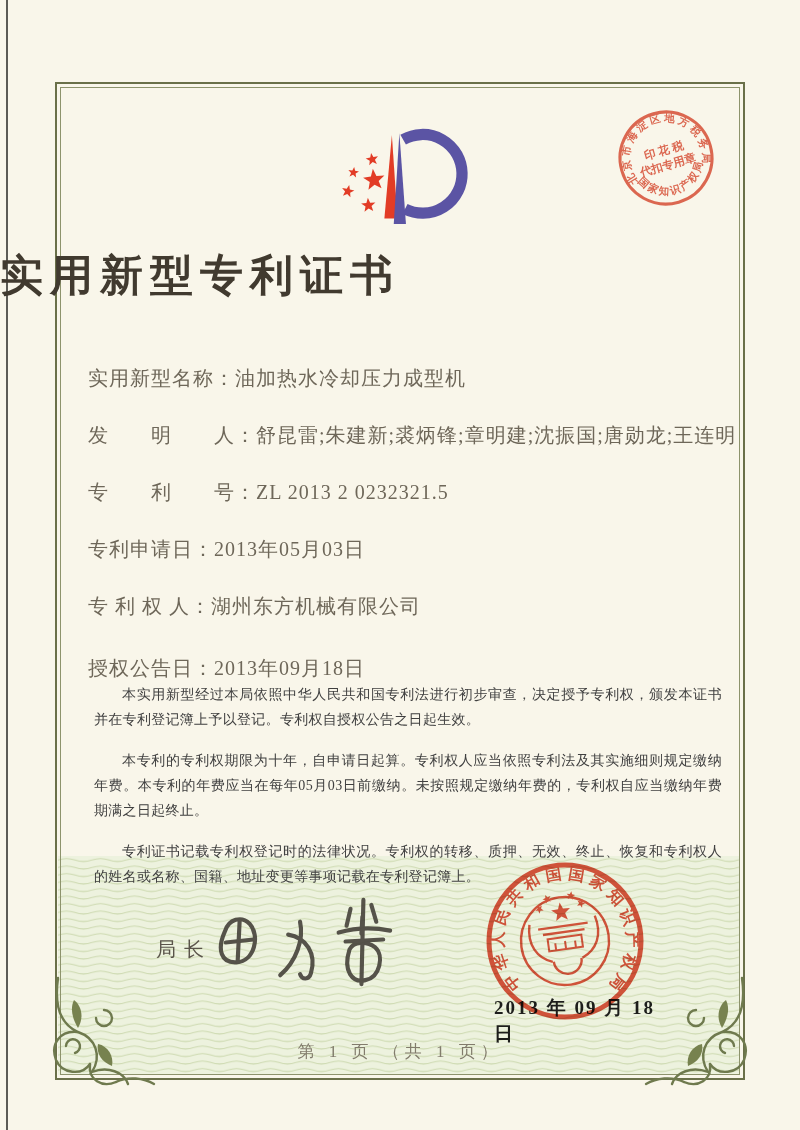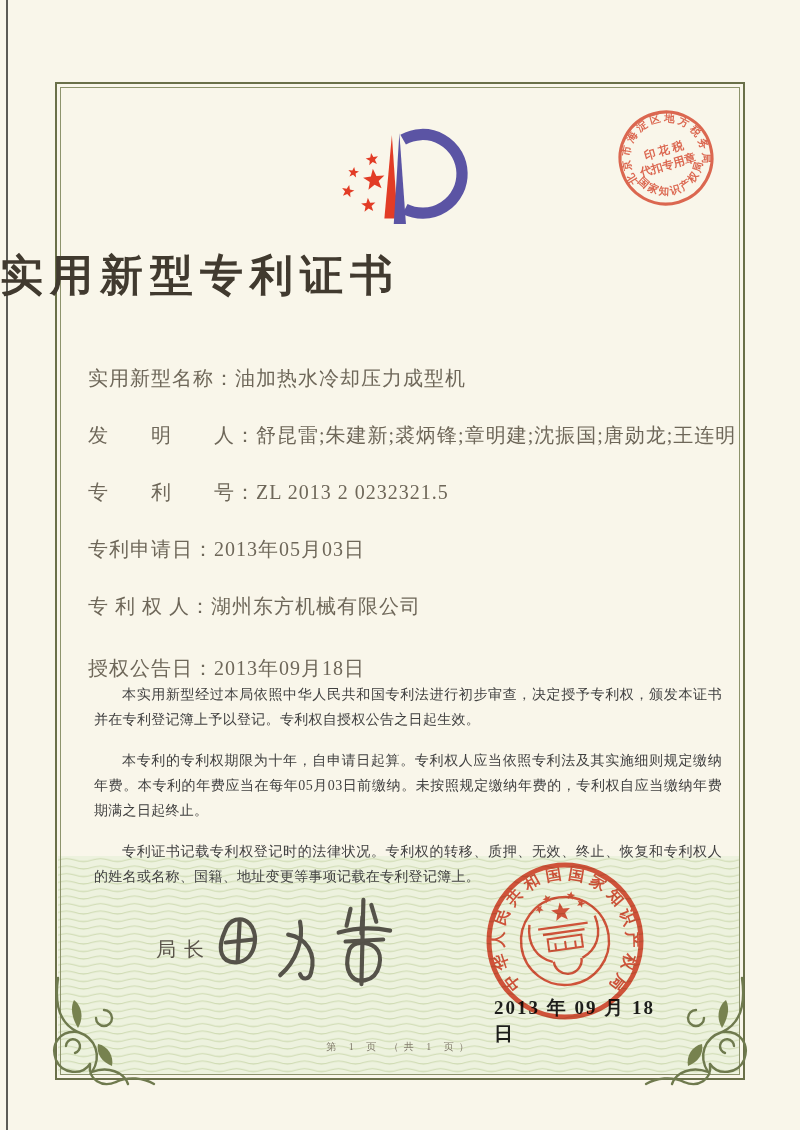--- a/index.html
+++ b/index.html
@@ -29,21 +29,21 @@
     text-align:justify; color:#404040; letter-spacing:.3px;}
 
   .issuer-label{position:absolute; left:156px; top:936px; font-size:20px; letter-spacing:8px; color:#5a544a;font-family:Liberation Mono, monospace;}
   .signature{position:absolute; left:205px; top:890px; width:198px; height:108px;}
   .seal{position:absolute; left:472px; top:848px; width:186px; height:186px; mix-blend-mode:multiply; opacity:.93;}
   .seal-date{position:absolute; left:482px; top:995px; width:180px; font-size:19px; font-weight:700;
     letter-spacing:2px; color:#000000; mix-blend-mode:multiply; opacity:.88;margin-left:12px;}
   .tax-stamp{position:absolute; left:607px; top:99px; width:118px; height:118px;
     transform:rotate(-16deg); mix-blend-mode:multiply; opacity:.9;}
   .footer{position:absolute; left:57px; top:1040px; width:686px; text-align:center;
-    font-size:10px; letter-spacing:5px; color:#827c6c;}
+    font-size:17px; letter-spacing:5px; color:#827c6c;}
 </style>
 </head>
 <body>
 
 <div class="page">
 
   <div class="scan-edge"></div>
 
   <svg class="band" viewBox="0 0 682 219" preserveAspectRatio="none">
     <defs>

